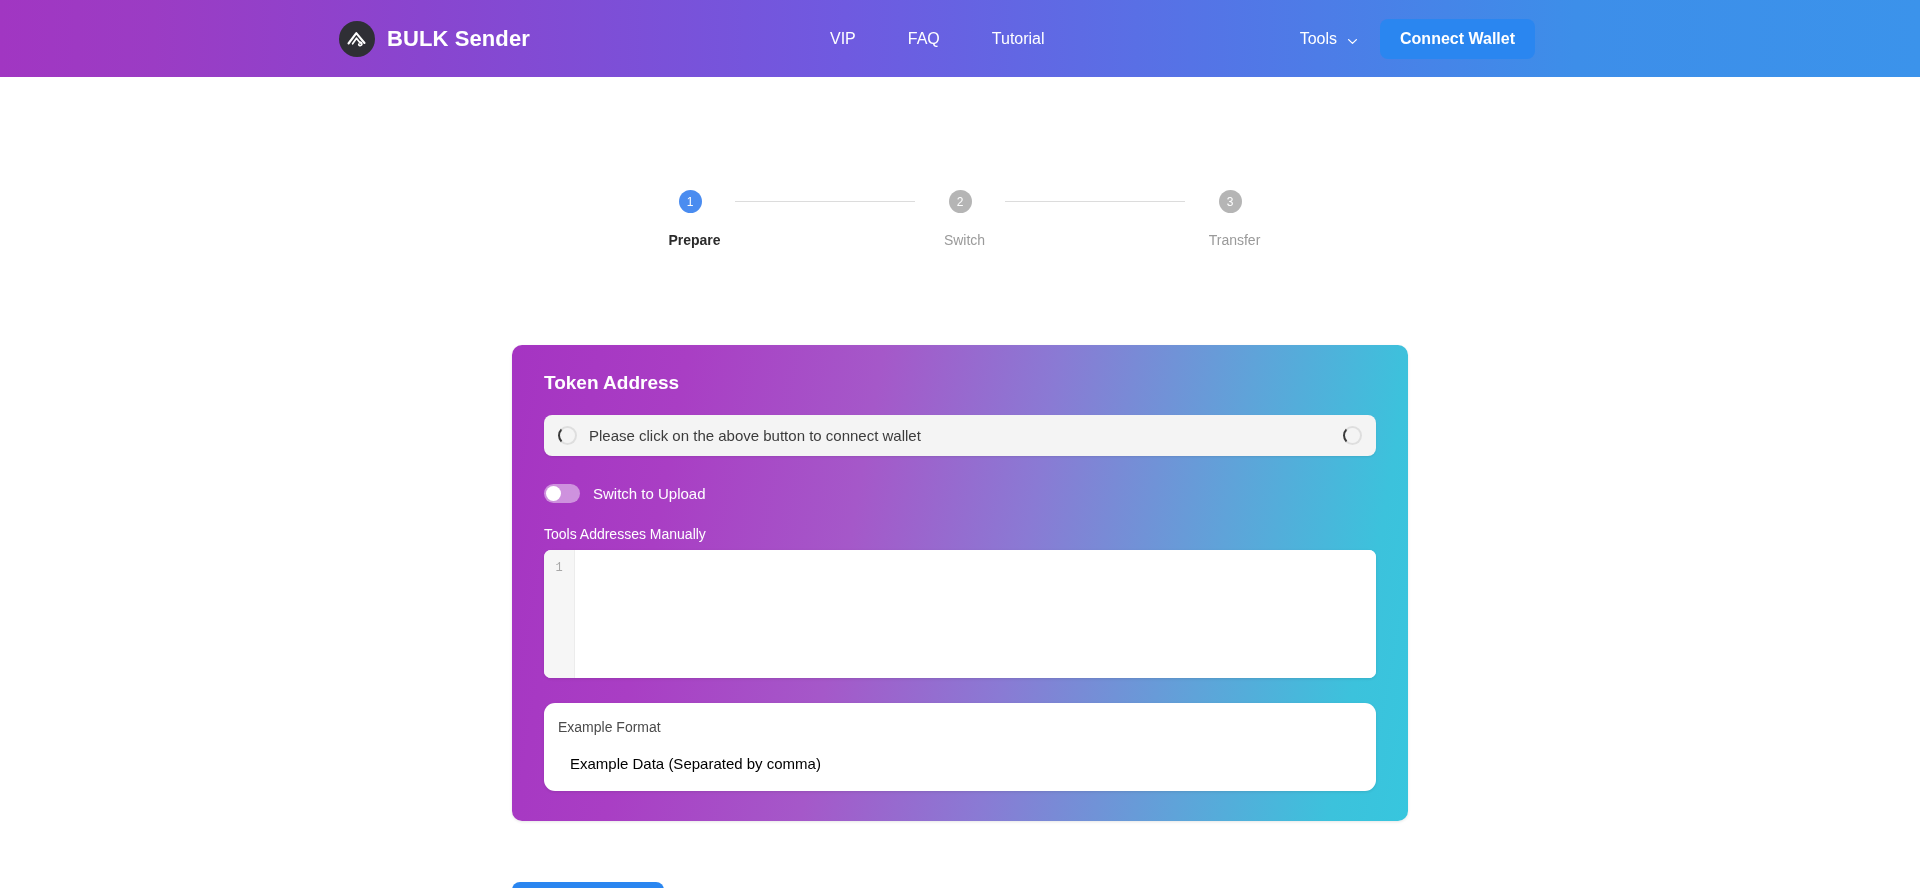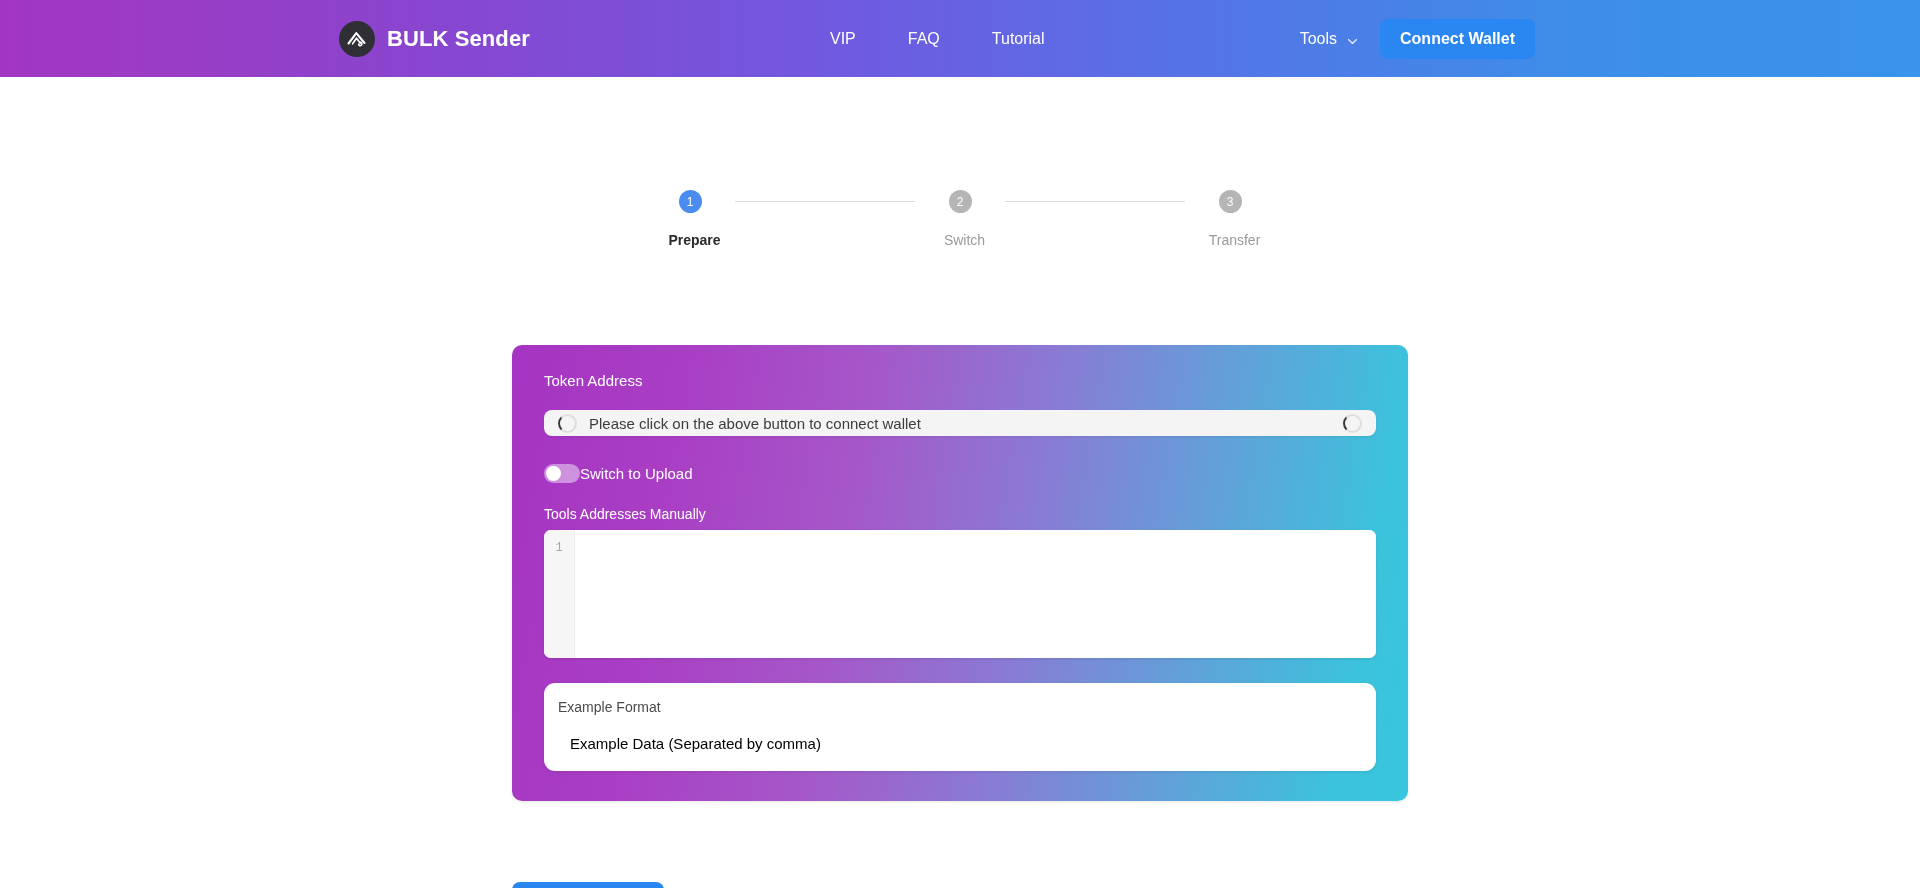--- a/index.html
+++ b/index.html
@@ -160,29 +160,29 @@
     top: 268px;
     left: 512px;
     width: 896px;
     border-radius: 10px;
     background: linear-gradient(100deg, #a534c2 0%, #a93ec4 18%, #a558c9 38%, #8a7ad4 56%, #5fa3d9 76%, #3cc2dc 92%, #37c6de 100%);
     padding: 27px 32px 30px 32px;
     box-shadow: 0 1px 3px rgba(0,0,0,.10);
   }
   .card-title {
     color: #ffffff;
-    font-size: 15px;
-    font-weight: normal;
+    font-size: 19px;
+    font-weight: bold;
     margin: 0 0 21px 0;
   }
 
   
   .token-input-wrap {
     position: relative;
-    height: 26px;
+    height: 41px;
     background: #f4f4f4;
     border-radius: 8px;
     display: flex;
     align-items: center;
     padding: 0 14px;
     box-shadow: 0 1px 2px rgba(0,0,0,.08);
   }
   .spinner {
     width: 19px;
     height: 19px;
@@ -200,20 +200,21 @@
     color: #3c3c3c;
     padding: 0 12px;
     font-family: "Liberation Sans", sans-serif;
   }
   .token-input::placeholder { color: #3c3c3c; opacity: 1; }
 
   
   .toggle-row {
     display: flex;
     align-items: center;
+    gap: 13px;
     margin-top: 28px;
   }
   .toggle {
     width: 36px;
     height: 19px;
     border-radius: 10px;
     background: rgba(255,255,255,.45);
     position: relative;
     cursor: pointer;
     flex: 0 0 auto;

